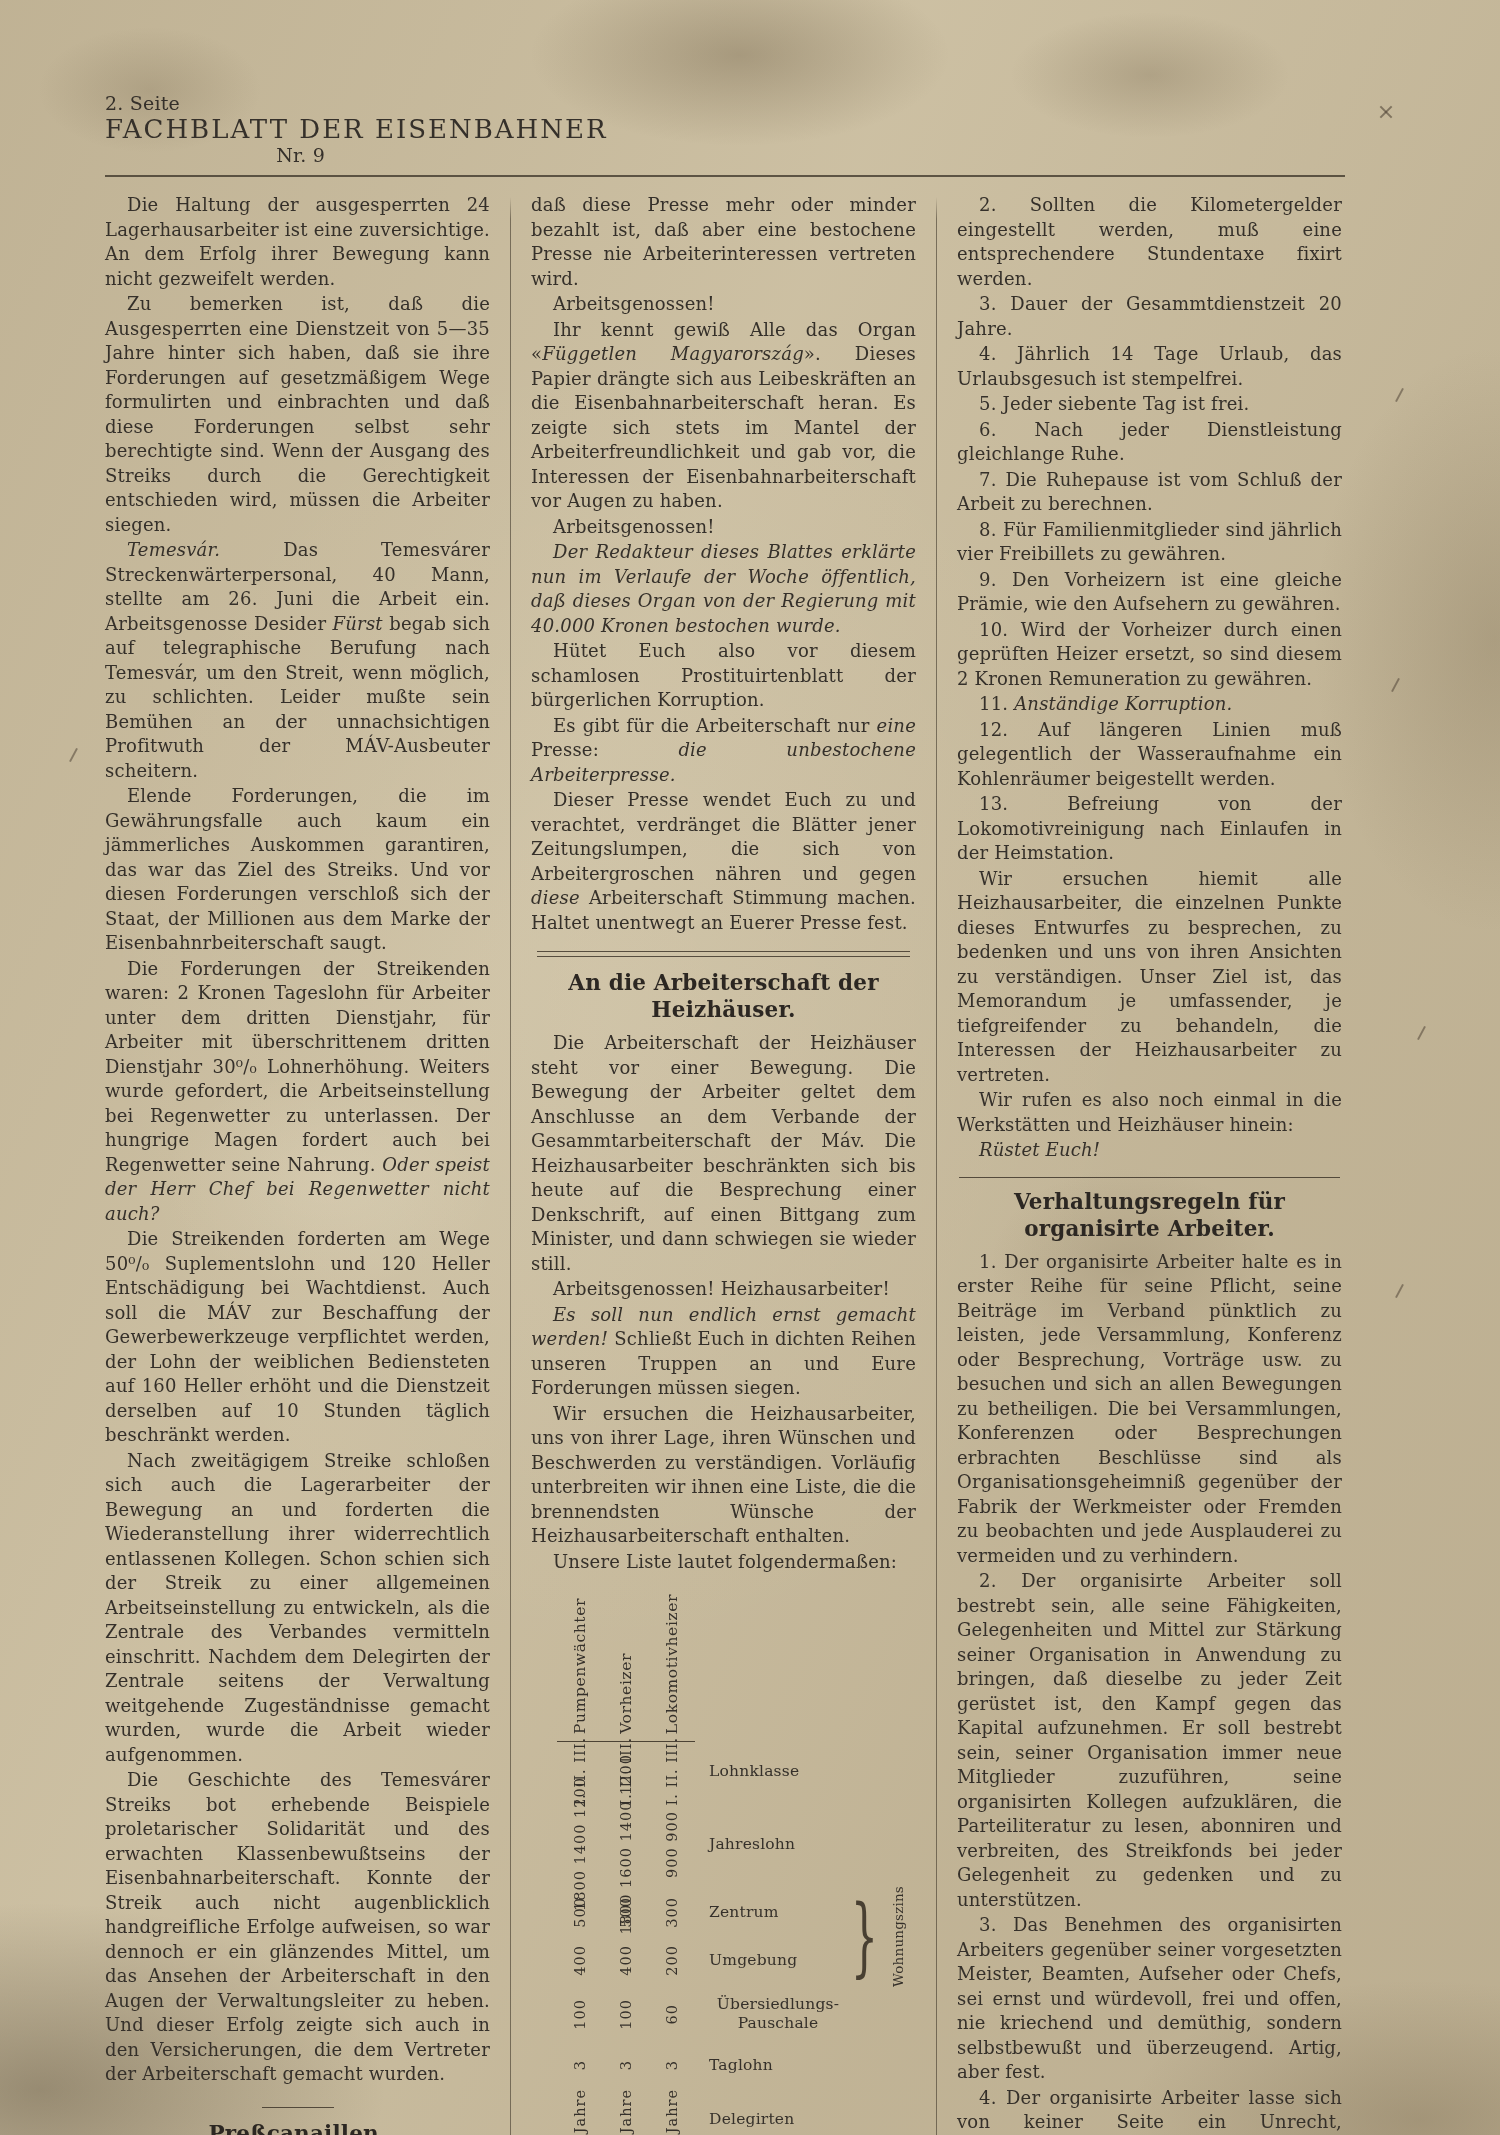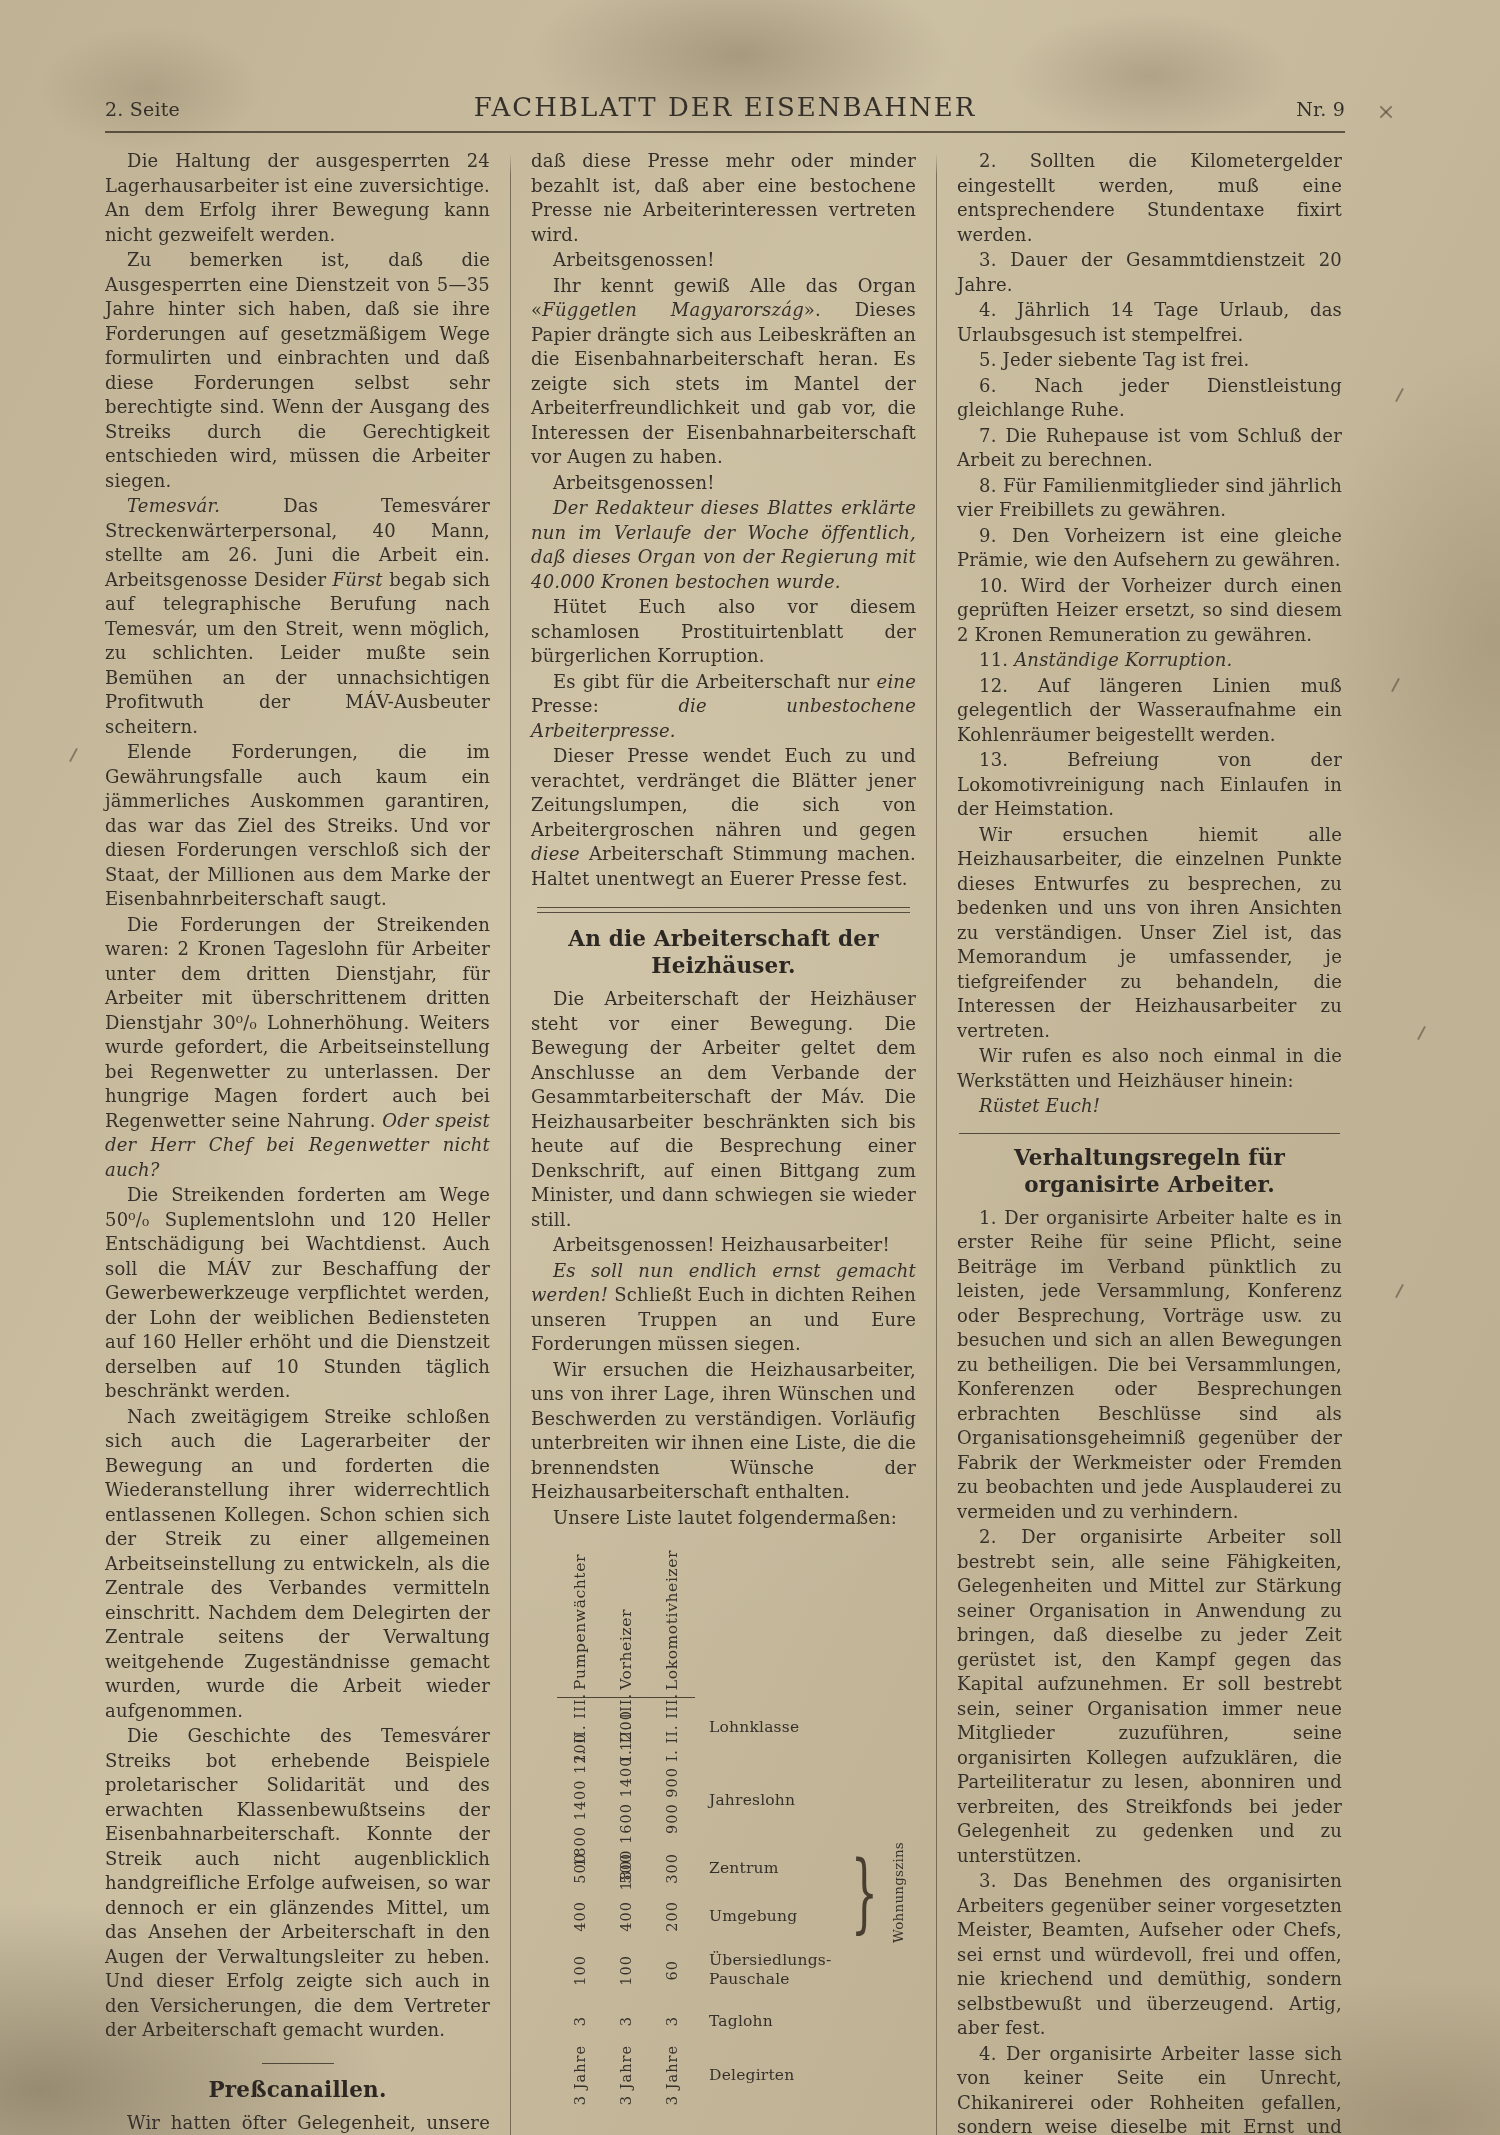--- a/index.html
+++ b/index.html
@@ -16,21 +16,21 @@
       radial-gradient(ellipse 260px 420px at 1495px 640px, rgba(96,80,54,.22), transparent 70%),
       radial-gradient(ellipse 200px 140px at 1130px 1265px, rgba(96,80,54,.16), transparent 70%),
       radial-gradient(ellipse 240px 160px at 330px 1180px, rgba(255,249,232,.14), transparent 70%),
       radial-gradient(ellipse 700px 900px at 620px 1000px, rgba(255,249,232,.10), transparent 75%),
       radial-gradient(ellipse 115% 108% at 50% 46%, transparent 74%, rgba(64,52,34,.22) 100%),
       linear-gradient(114deg, rgba(110,92,64,.10), rgba(255,250,235,.06) 38%, rgba(110,92,64,.09) 72%, rgba(110,92,64,.14)),
       #c9bc9e;
   }
   .content { position:relative; width:1240px; margin-left:105px; padding-top:92px; }
 
-  .masthead { display:flex; align-items:baseline; }
+  .masthead { display:flex; align-items:baseline;flex-direction:column; }
   .mh-left  { width:220px; font-size:19px; }
   .mh-title { flex:1; text-align:center; font-size:26px; letter-spacing:2px; }
   .mh-right { width:220px; text-align:right; font-size:19px; }
   .head-rule { border-top:2px solid rgba(45,38,28,.70); margin-top:9px; }
 
   .columns { display:flex; margin-top:16px; min-height:1930px; align-items:stretch; }
   .col { width:385px; font-size:18px; line-height:24.5px; text-align:justify; hyphens:auto; }
   .vrule { width:1px; margin:4px 20px 30px;
     background:linear-gradient(rgba(52,44,32,0), rgba(52,44,32,.55) 1%, rgba(52,44,32,.55) 99%, rgba(52,44,32,0)); }
 
@@ -48,21 +48,21 @@
   .wtable { display:grid; margin:18px 0 0 26px;
     grid-template-columns:46px 46px 46px 152px 46px;
     grid-template-rows:150px 58px 88px 48px 48px 60px 42px 66px; }
   .wt-cell { display:flex; justify-content:center; }
   .wt-head { align-items:flex-end; border-bottom:1.5px solid rgba(45,38,28,.8); padding-bottom:7px; }
   .wt-val  { align-items:center; }
   .v { writing-mode:vertical-rl; transform:rotate(180deg); white-space:nowrap; display:inline-block; }
   .wt-head .v { font-size:15.5px; letter-spacing:.6px; }
   .wt-val  .v { font-size:14.5px; letter-spacing:1px; }
   .wt-l { display:flex; align-items:center; font-size:15.5px; line-height:19px;
-          padding-left:14px; text-align:left; hyphens:manual; }
+          padding-left:14px; text-align:center; hyphens:manual; }
   .wt-brace { display:flex; align-items:center; }
   .wt-brace::before { content:"}"; font-size:86px; line-height:1; transform:scaleX(.5);
           margin-left:-10px; color:rgba(50,42,32,.85); }
   .wt-brace .v { font-size:13.5px; margin-left:-6px; }
 
   
   .mmark-x { position:absolute; width:16px; height:16px; }
   .mmark-x::before, .mmark-x::after { content:""; position:absolute; top:7px; left:0;
      width:16px; height:2px; background:rgba(70,58,45,.55); }
   .mmark-x::before { transform:rotate(45deg); }

